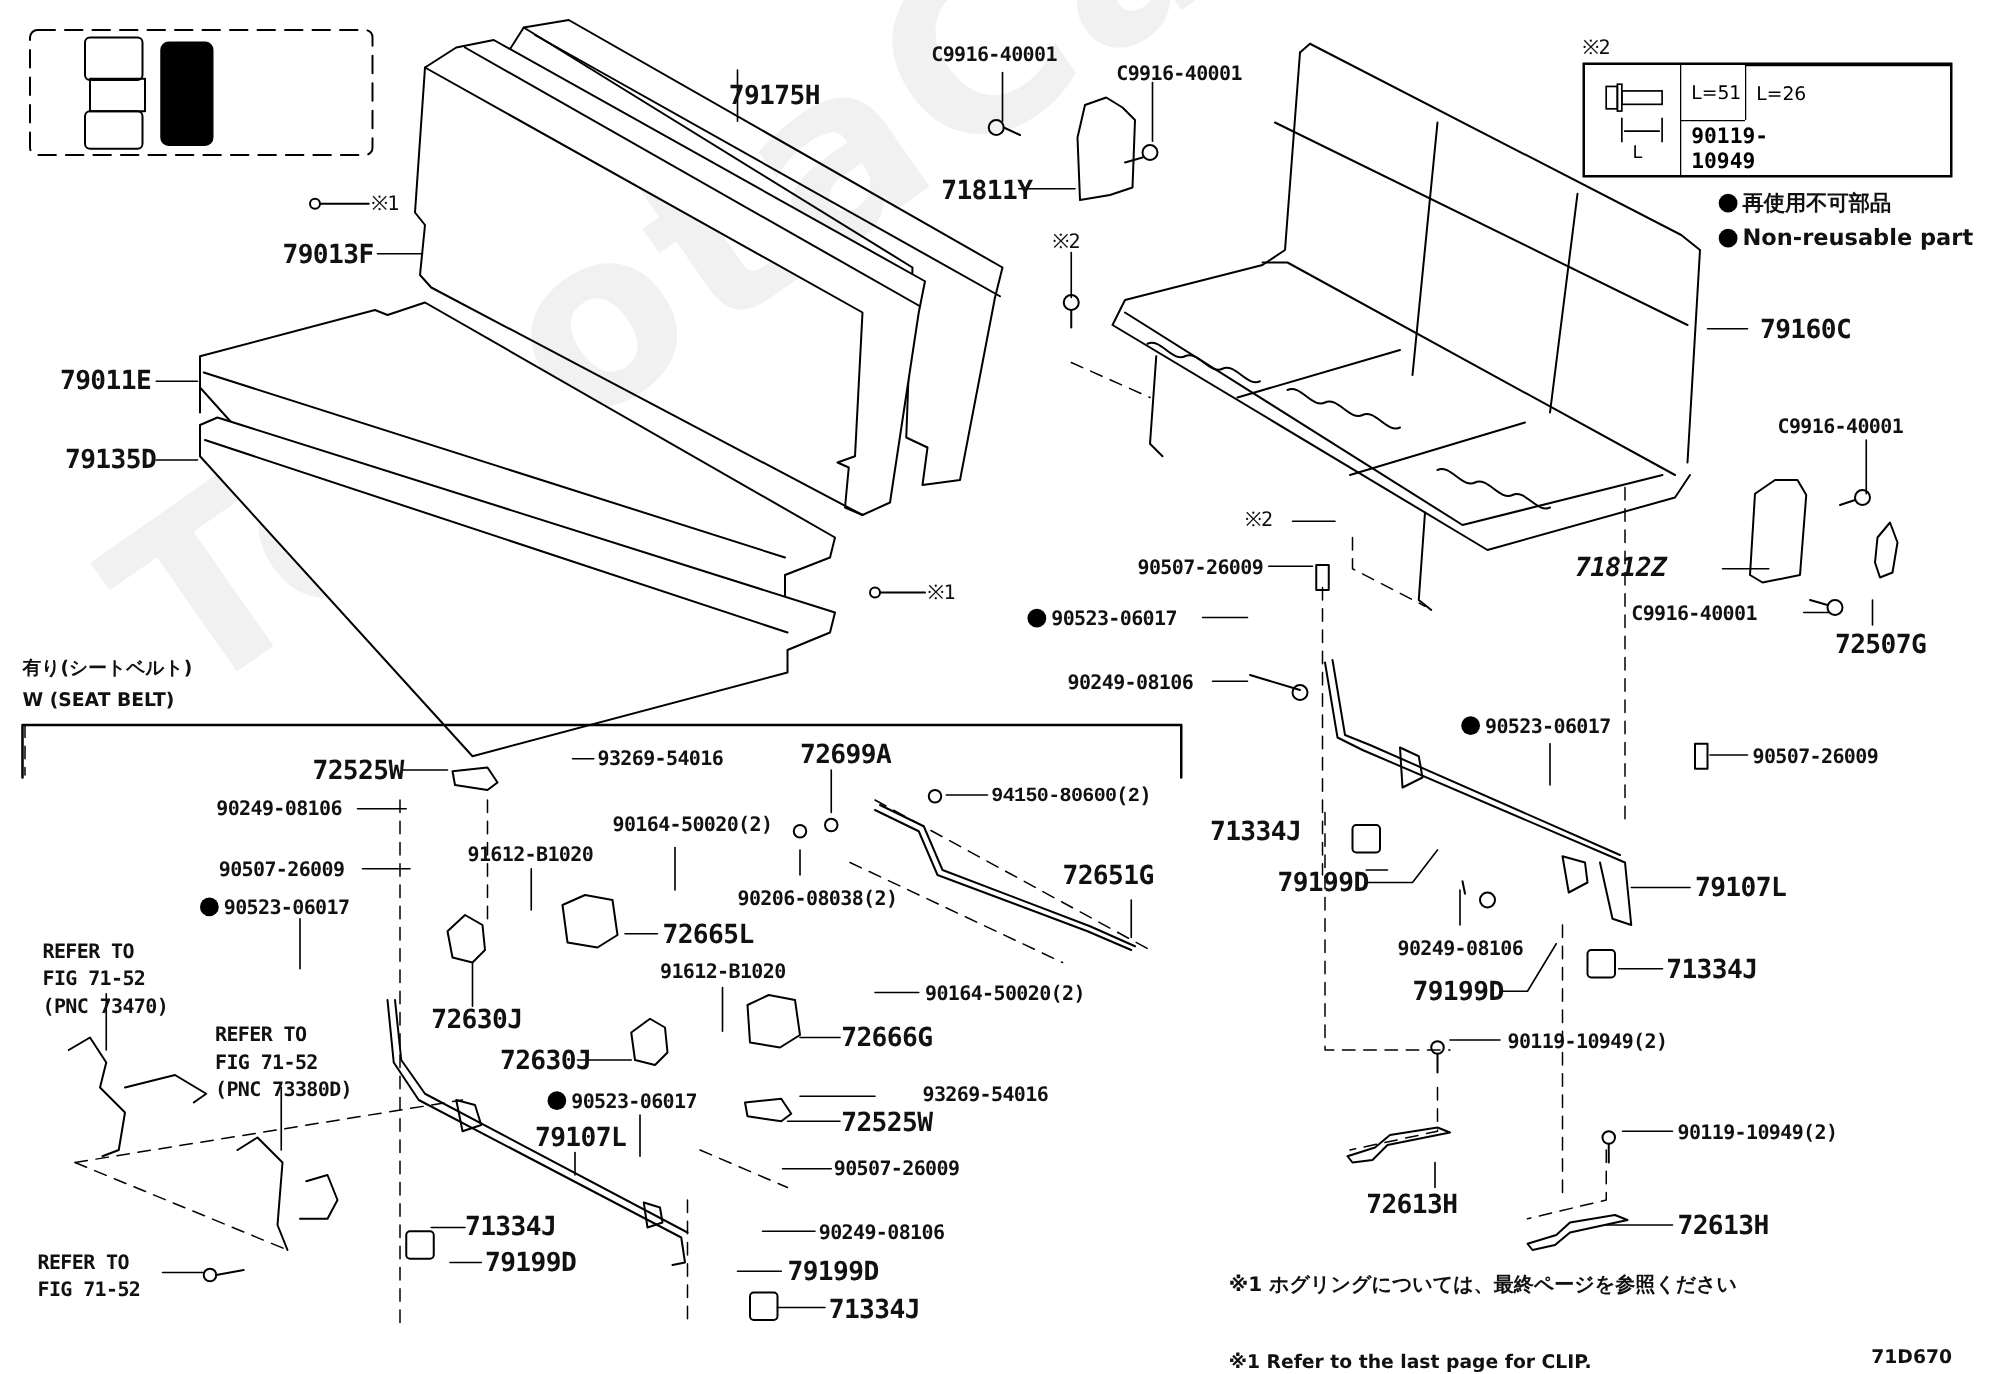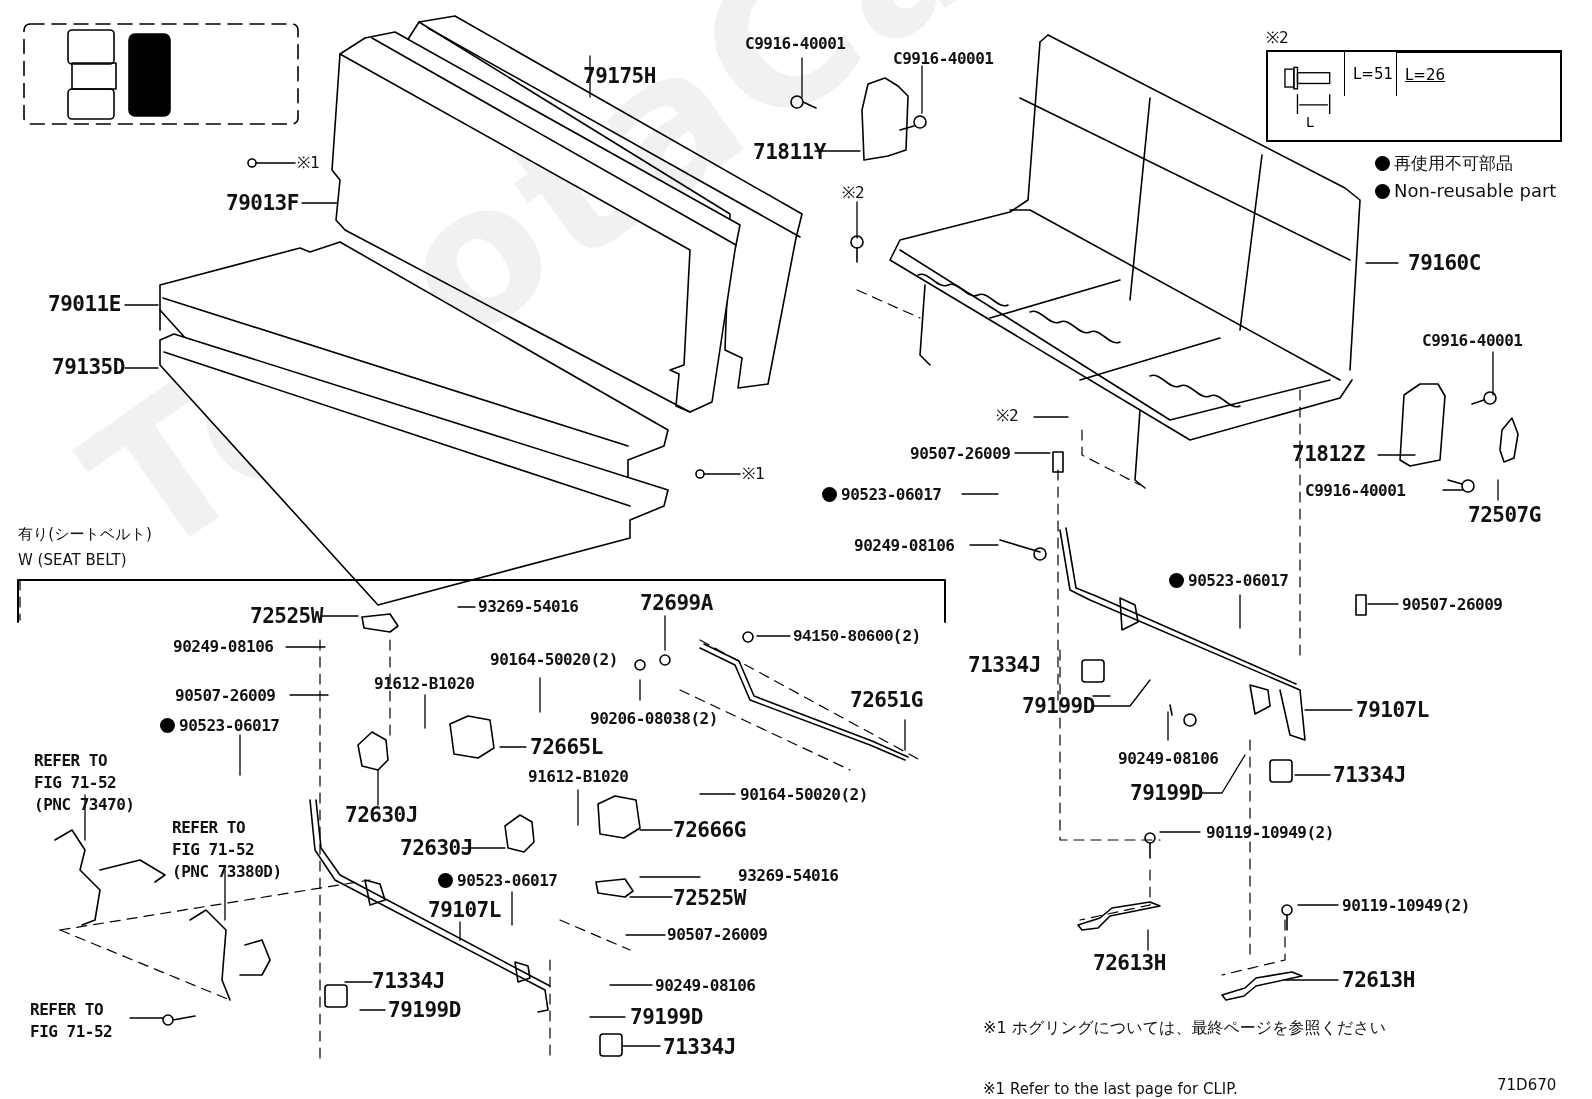--- a/index.html
+++ b/index.html
@@ -1,27 +1,27 @@
 <!DOCTYPE html>
 <html><head>
 <meta charset="utf-8">
 <style>
   html,body{margin:0;padding:0;background:#ffffff;}
   body{width:1592px;height:1099px;position:relative;overflow:hidden;font-family:"DejaVu Sans Mono","Liberation Mono",monospace;color:#000;}
   #diagram{position:absolute;left:0;top:0;width:1592px;height:1099px;}
   .lbl{position:absolute;font-family:"DejaVu Sans Mono","Liberation Mono",monospace;font-weight:bold;white-space:nowrap;color:#111;letter-spacing:-0.5px;line-height:1;}
   .lbl.big{font-size:21px;}
   .lbl.sm{font-size:16px;}
-  .lbl.note{font-family:"DejaVu Sans","Liberation Sans",sans-serif;font-weight:normal;font-size:15px;letter-spacing:0;}
+  .lbl.note{font-family:"DejaVu Sans","Liberation Sans",sans-serif;font-weight:bold;font-size:15px;letter-spacing:0;}
   .lbl.ref{font-size:16px;line-height:22px;}
   .dot::before{content:"";display:inline-block;width:15px;height:15px;border-radius:50%;background:#000;margin-right:4px;vertical-align:-2px;}
   .watermark{position:absolute;left:50px;top:420px;font-family:"DejaVu Sans","Liberation Sans",sans-serif;font-size:190px;font-weight:bold;color:#f1f1f1;transform:rotate(-35deg);transform-origin:left top;white-space:nowrap;z-index:0;letter-spacing:6px;}
   #table-box{position:absolute;left:1266px;top:50px;width:292px;height:88px;border:2px solid #000;display:grid;grid-template-columns:76px 52px 1fr;grid-template-rows:1fr 1fr;font-size:15px;}
   #table-box .cell{border-left:1.5px solid #000;display:flex;align-items:center;padding-left:8px;}
-  #table-box .r2{border-top:1.5px solid #000;text-decoration:underline;}
+  #table-box .r2{border-top:1.5px solid #000;}
   #table-box .img{grid-row:1 / span 2;border-left:none;position:relative;}
   #table-box .pn{font-weight:bold;font-size:17px;}
   #table-box .len{font-family:"DejaVu Sans","Liberation Sans",sans-serif;font-weight:normal;}
 </style>
 </head>
 <body>
 
 <div class="watermark">ToyotaCarMe.com</div>
 
 <svg id="diagram" viewBox="0 0 1592 1099" xmlns="http://www.w3.org/2000/svg" fill="none" stroke="#000" stroke-width="1.6" stroke-linejoin="round" stroke-linecap="round">
@@ -272,28 +272,29 @@
     <svg width="76" height="84" viewBox="0 0 76 84" fill="none" stroke="#000" stroke-width="1.5">
       <rect x="10" y="12" width="10" height="20"></rect>
         <rect x="20" y="10" width="4" height="24"></rect>
       <rect x="24" y="16" width="36" height="12"></rect>
       <path d="M24 40 L24 62 M60 40 L60 62 M26 52 L58 52"></path>
     </svg>
     <span style="position:absolute;left:38px;top:62px;font-family:'DejaVu Sans','Liberation Sans',sans-serif;font-size:14px;">L</span>
   </div>
   <div class="cell len">L=51</div>
   <div class="cell len r2">L=26</div>
+  <div class="cell pn r2">90119-10949</div>
 </div>
 
 <div class="lbl note dot" style="left:1375px;top:155px;font-size:17px;">再使用不可部品</div>
 <div class="lbl note dot" style="left:1375px;top:182px;font-size:18px;">Non-reusable part</div>
 
 <div class="lbl big" style="left:1408px;top:253px;">79160C</div>
 <div class="lbl sm" style="left:1422px;top:333px;">C9916-40001</div>
-<div class="lbl big" style="left:1292px;top:444px;">71812Z</div>
+<div class="lbl big" style="left:1260px;top:444px;font-style:italic;">71812Z</div>
 <div class="lbl sm" style="left:1305px;top:483px;">C9916-40001</div>
 <div class="lbl big" style="left:1468px;top:505px;">72507G</div>
 
 <div class="lbl sm" style="left:996px;top:408px;font-weight:normal;">※2</div>
 <div class="lbl sm" style="left:910px;top:446px;">90507-26009</div>
 <div class="lbl sm dot" style="left:822px;top:487px;">90523-06017</div>
 <div class="lbl sm" style="left:854px;top:538px;">90249-08106</div>
 <div class="lbl sm dot" style="left:1169px;top:573px;">90523-06017</div>
 <div class="lbl sm" style="left:1402px;top:597px;">90507-26009</div>
 <div class="lbl big" style="left:968px;top:655px;">71334J</div>

